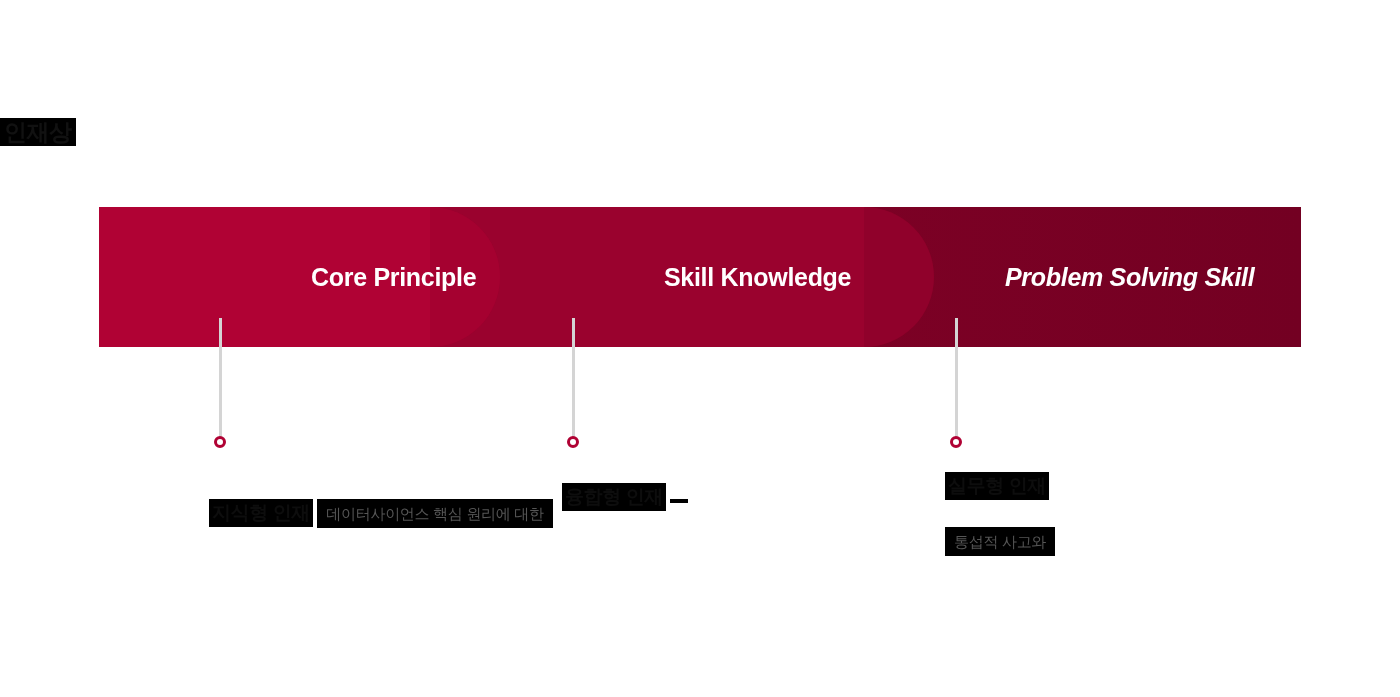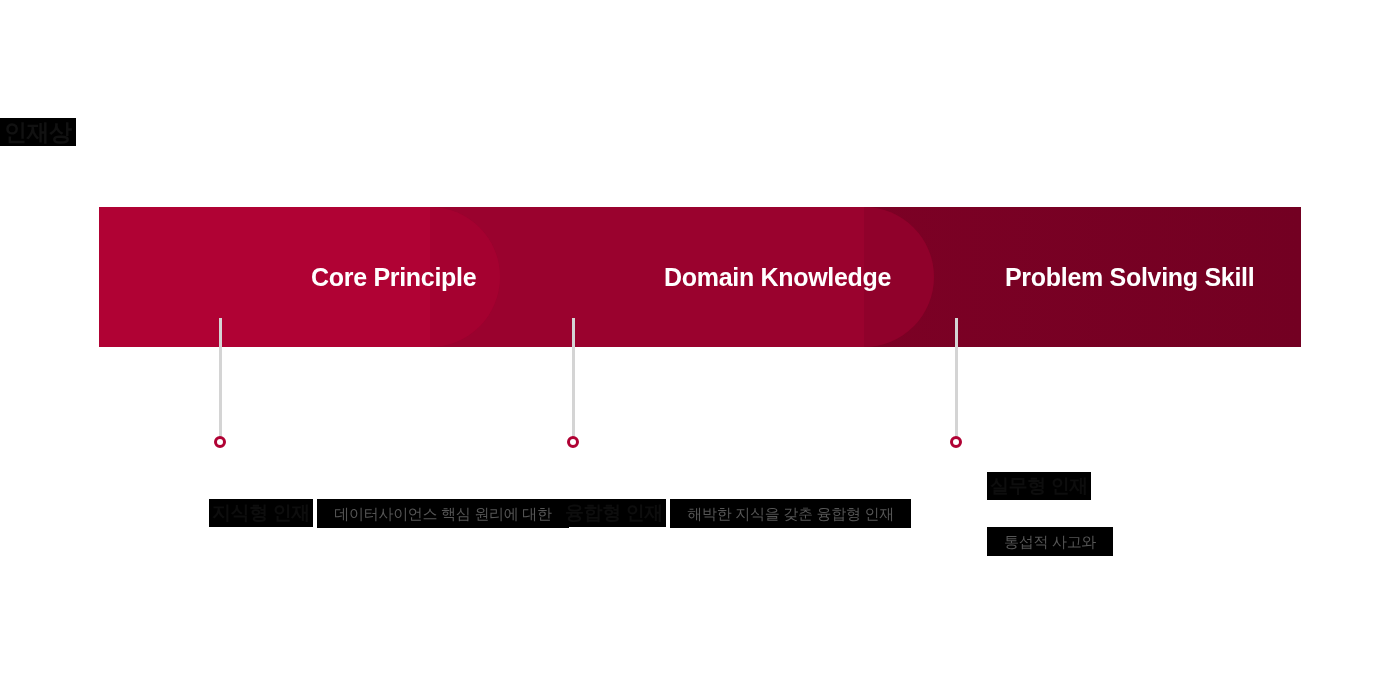--- a/index.html
+++ b/index.html
@@ -90,21 +90,21 @@
     display: flex;
     align-items: center;
     color: #ffffff;
     font-size: 25px;
     font-weight: 700;
     letter-spacing: -0.3px;
     white-space: nowrap;
   }
   .h-1 { left: 212px; }
   .h-2 { left: 565px; }
-  .h-3 { left: 906px; }
+  .h-3 { left: 906px; font-style: italic; }
 
   
   .connector {
     position: absolute;
     width: 3px;
     background: #d4d4d4;
     top: 318px;
     height: 122px;
   }
   .c-1 { left: 219px; }
@@ -125,39 +125,39 @@
   .m-2 { left: 567px; }
   .m-3 { left: 950px; }
 
   
   .item {
     position: absolute;
     top: 472px;
   }
   .i-1 { left: 209px; }
   .i-2 { left: 562px; }
-  .i-3 { left: 987px; }
+  .i-3 { left: 945px; }
 
   .item-title {
     display: inline-block;
     background: #000000;
     color: #0d0d0d;
     font-size: 19px;
     font-weight: 700;
     letter-spacing: -0.4px;
     line-height: 28px;
     padding: 0 3px;
     white-space: nowrap;
   }
 
   .item-desc {
     margin-top: 27px;
     display: inline-block;
     background: #000000;
-    padding: 2px 17px;
+    padding: 2px 9px;
   }
   .desc-line {
     display: block;
     color: #565656;
     font-size: 15px;
     line-height: 25px;
     letter-spacing: -0.3px;
     white-space: nowrap;
   }
 </style>
@@ -169,21 +169,21 @@
   <div class="page-title">인재상</div>
 
   <div class="banner">
     <div class="banner-base"></div>
     <div class="pill pill-2"></div>
     <div class="pill pill-1"></div>
     <div class="pill-shadow" style="left:765px"></div>
     <div class="pill-shadow" style="left:331px"></div>
 
     <div class="banner-heading h-1">Core Principle</div>
-    <div class="banner-heading h-2">Domain Knowledge</div>
+    <div class="banner-heading h-2">Skill Knowledge</div>
     <div class="banner-heading h-3">Problem Solving Skill</div>
   </div>
 
   <div class="connector c-1"></div>
   <div class="connector c-2"></div>
   <div class="connector c-3"></div>
 
   <div class="marker m-1"></div>
   <div class="marker m-2"></div>
   <div class="marker m-3"></div>
@@ -191,21 +191,20 @@
   <div class="item i-1">
     <div class="item-title">지식형 인재</div>
     <div class="item-desc">
       <span class="desc-line">데이터사이언스 핵심 원리에 대한</span>
     </div>
   </div>
 
   <div class="item i-2">
     <div class="item-title">융합형 인재</div>
     <div class="item-desc">
-      <span class="desc-line">해박한 지식을 갖춘 융합형 인재</span>
     </div>
   </div>
 
   <div class="item i-3">
     <div class="item-title">실무형 인재</div>
     <div class="item-desc">
       <span class="desc-line">통섭적 사고와</span>
     </div>
   </div>
 

